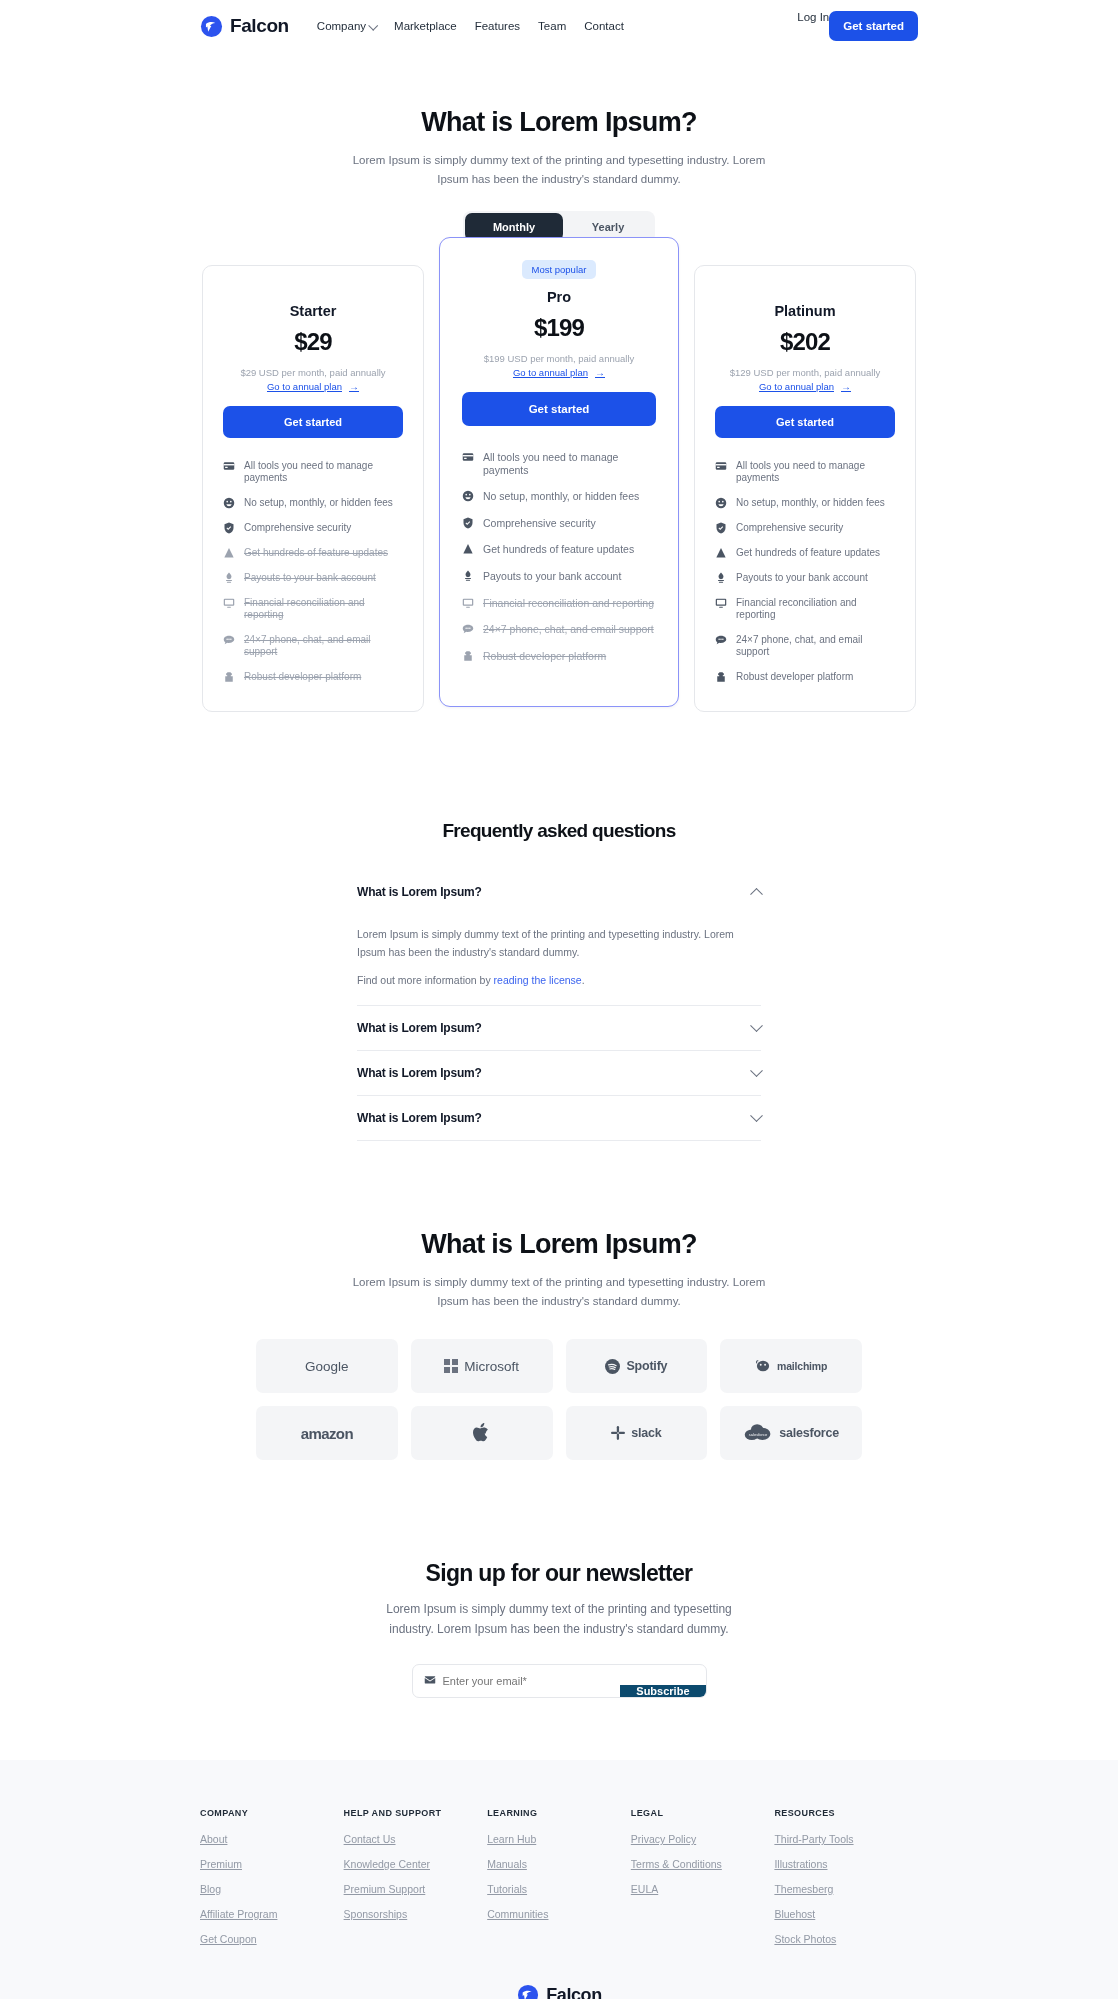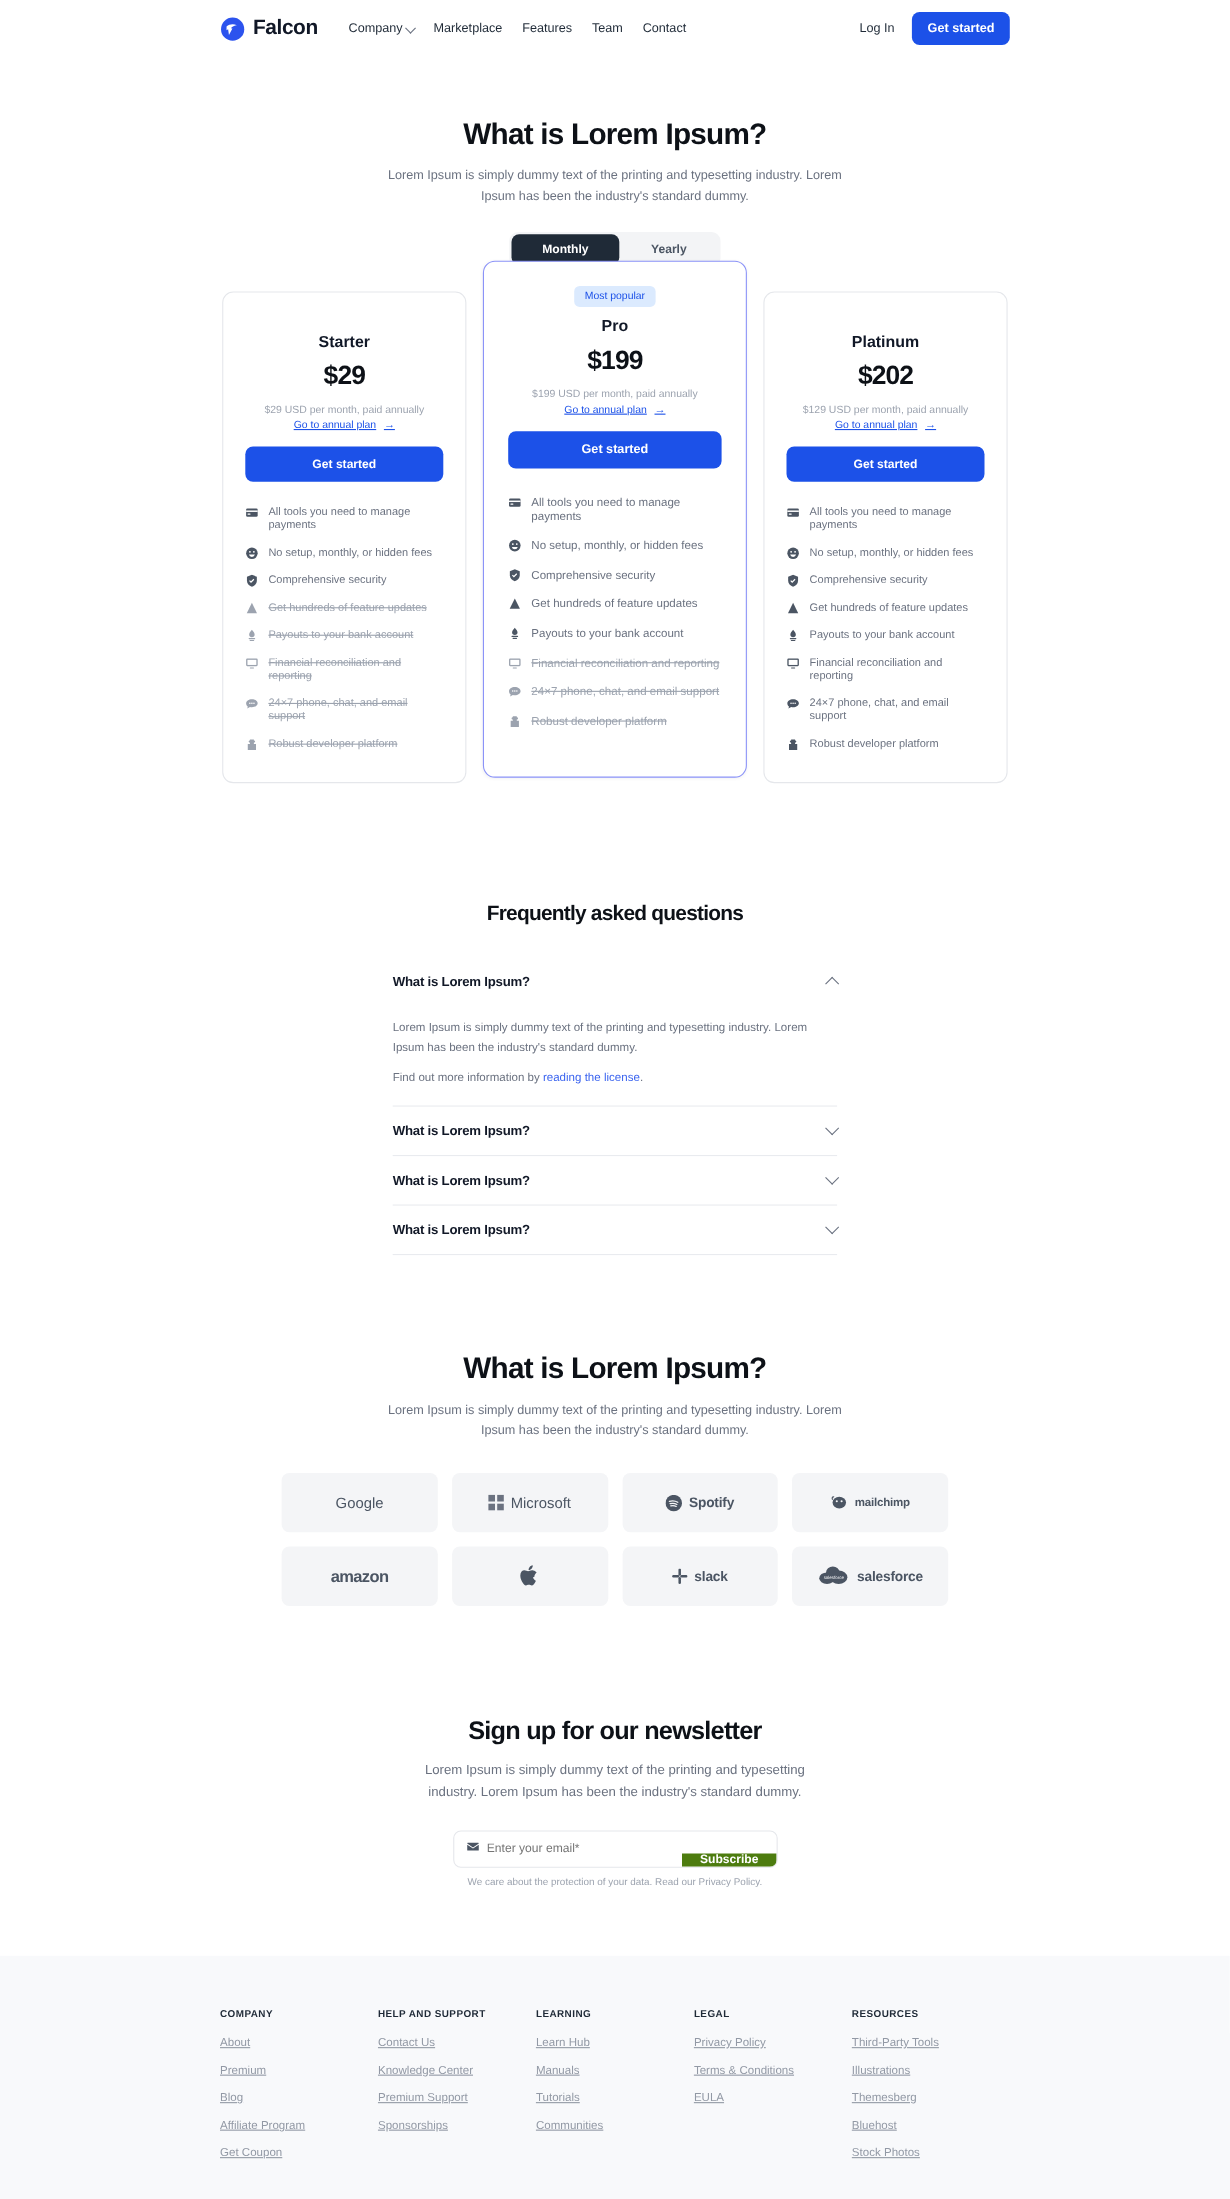--- a/index.html
+++ b/index.html
@@ -21,21 +21,21 @@
   }
   .brand { display: flex; align-items: center; gap: 7px; margin-right: 28px; }
   .brand-mark { width: 23px; height: 23px; position: relative; }
   .brand-name { font-size: 19px; font-weight: 700; letter-spacing: -0.4px; color: #111827; }
   .nav-links { display: flex; align-items: center; gap: 18px; }
   .nav-link {
     font-size: 11.5px; color: #1f2a37; cursor: pointer; white-space: nowrap;
     display: flex; align-items: center; gap: 3px;
   }
   .chev { display:inline-block; width:7px; height:7px; border-right:1.3px solid #6b7280; border-bottom:1.3px solid #6b7280; transform: rotate(45deg) translateY(-1px); }
-  .nav-right { margin-left: auto; display: flex; align-items: center; gap: 16px; }
+  .nav-right { margin-left: auto; display: flex; gap: 0; }
   .login-link { font-size: 11.5px; color: #1f2a37; cursor: pointer; }
   .btn-primary {
     background: #1c51e8; color: #fff; border: none; border-radius: 7px;
     font-size: 11.5px; font-weight: 600; padding: 9px 14px; cursor: pointer;
     font-family: inherit;
   }
 
   
   .sec-title {
     text-align: center; font-size: 27px; font-weight: 700; letter-spacing: -0.7px; color: #0d1117;
@@ -144,21 +144,21 @@
   .sub-box {
     display: flex; align-items: flex-end; border: 1px solid #e5e7eb;
     border-radius: 7px; overflow: hidden; background: #fff; width: 295px;
   }
   .sub-input-wrap { flex: 1; display: flex; align-items: center; gap: 7px; padding: 0 11px; }
   .sub-input {
     border: none; outline: none; font-size: 11px; color: #6b7280;
     font-family: inherit; width: 100%; background: transparent; padding: 10px 0;
   }
   .sub-btn {
-    background: #4d7c0f; color: #fff; border: none; font-size: 11px; font-weight: 600;
+    background: #0c4a6e; color: #fff; border: none; font-size: 11px; font-weight: 600;
     padding: 0 16px; cursor: pointer; font-family: inherit;
   }
   .news-fine { text-align: center; font-size: 9px; color: #9ca3af; margin-top: 8px; }
 
   
   .footer { background: #f8f9fb; padding: 48px 0 30px; }
   .footer-cols {
     width: 718px; margin: 0 auto; display: grid; grid-template-columns: repeat(5, 1fr);
   }
   .fcol-h {
@@ -545,21 +545,20 @@
         <span>
           <svg width="12" height="12" viewBox="0 0 16 16" fill="#4b5563">
               <path d="M1.5 3h13a.5.5 0 0 1 .5.5v.4L8 8.7 1 3.9v-.4A.5.5 0 0 1 1.5 3zM1 5.3V12a.5.5 0 0 0 .5.5h13a.5.5 0 0 0 .5-.5V5.3L8 10z"></path>
             </svg>
         </span>
         <input class="sub-input" type="email" placeholder="Enter your email*" style="">
       </div>
       <button class="sub-btn">Subscribe</button>
     </div>
   </div>
-  <p class="news-fine">We care about the protection of your data. Read our Privacy Policy.</p>
 </section>
 
 <footer class="footer">
   <div class="footer-cols" id="footer-cols">
       <div>
         <div class="fcol-h">COMPANY</div>
         <a class="fcol-link" href="#">About</a>
         <a class="fcol-link" href="#">Premium</a>
         <a class="fcol-link" href="#">Blog</a>
         <a class="fcol-link" href="#">Affiliate Program</a>

